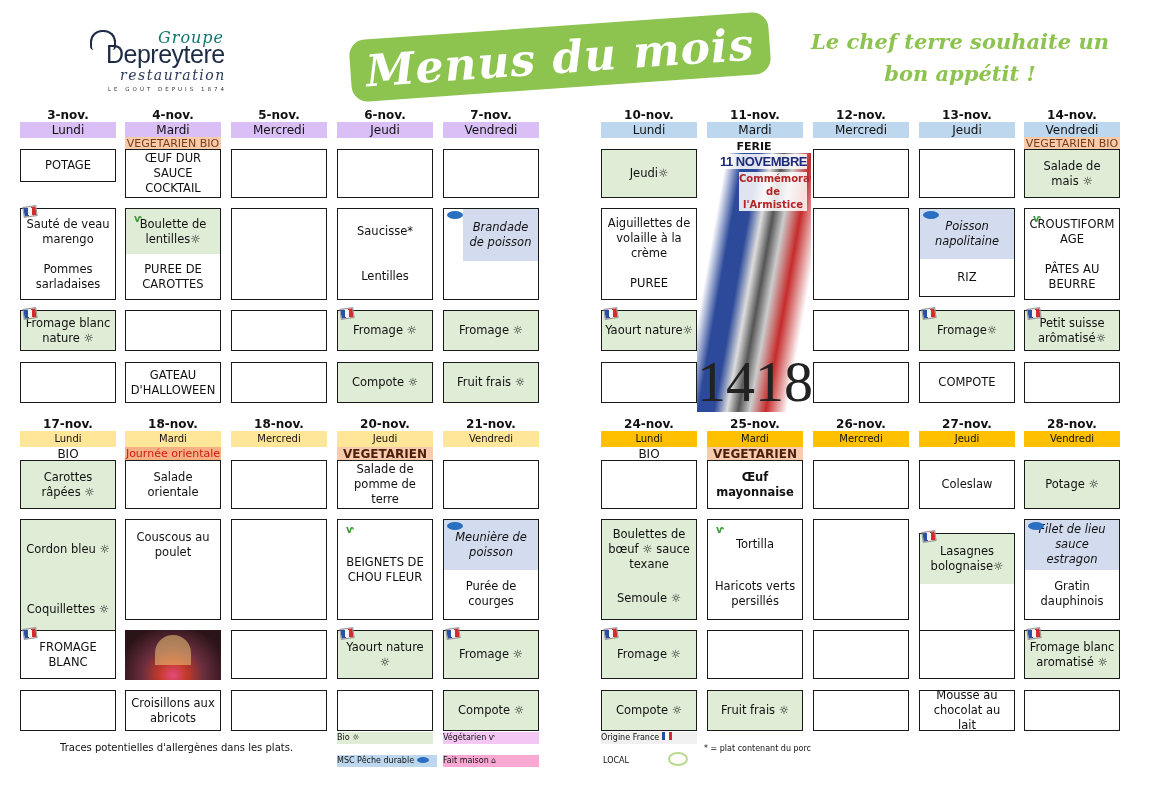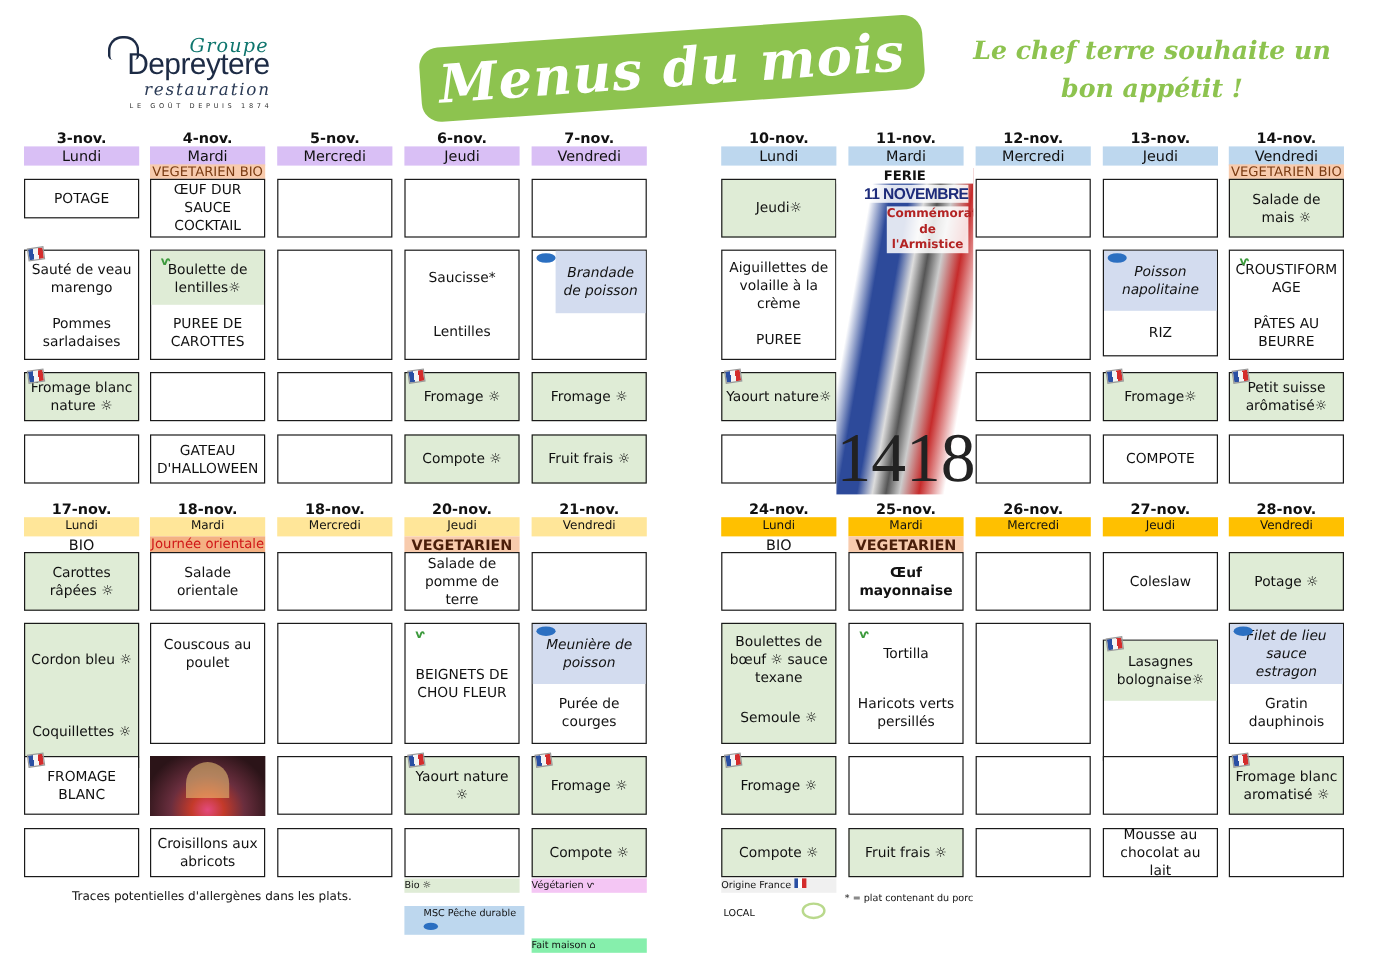--- a/index.html
+++ b/index.html
@@ -392,18 +392,18 @@
   <div class="cell green" style="left:1024px;top:630px;height:49px;">
       <span class="flag"></span>
       <span>Fromage blanc aromatisé ☼</span>
     </div>
   <div class="cell" style="left:1024px;top:690px;height:41px;"></div>
 </div>
 
 <div class="note" style="left:60px;top:742px;">Traces potentielles d'allergènes dans les plats.</div>
 <div class="legend" style="left:337px;top:732px;width:96px;background:#dfecd6;">Bio ☼</div>
 <div class="legend" style="left:443px;top:732px;width:96px;background:#f4c6f4;">Végétarien ⱱ</div>
-<div class="legend" style="left:337px;top:755px;width:100px;background:#bdd7ee;text-align:left;padding-left:16px;"><span>MSC Pêche durable</span> <span style="display:inline-block;width:12px;height:6px;border-radius:50%;background:#2b6fc1;"></span></div>
-<div class="legend" style="left:443px;top:755px;width:96px;background:#86efac;margin-top:27px;">Fait maison ⌂</div>
+<div class="legend" style="left:337px;top:755px;width:100px;background:#bdd7ee;text-align:left;padding-left:0;"><span>MSC Pêche durable</span> <span style="display:inline-block;width:12px;height:6px;border-radius:50%;background:#2b6fc1;"></span></div>
+<div class="legend" style="left:443px;top:755px;width:96px;background:#f9a8d4;">Fait maison ⌂</div>
 <div class="legend" style="left:601px;top:732px;width:96px;background:#f0f0f0;"><span>Origine France</span> <span style="display:inline-block;width:10px;height:8px;background:linear-gradient(90deg,#2a4fa3 33%,#fff 33%,#fff 66%,#d42c2c 66%);"></span></div>
 <div class="legend" style="left:603px;top:755px;width:40px;text-align:left;">LOCAL</div>
 <div style="position:absolute;left:668px;top:752px;width:20px;height:14px;border-radius:50%;border:2px solid #b9d98c;"></div>
 <div class="legend" style="left:704px;top:743px;width:110px;text-align:left;">* = plat contenant du porc</div>
 
 </body></html>

